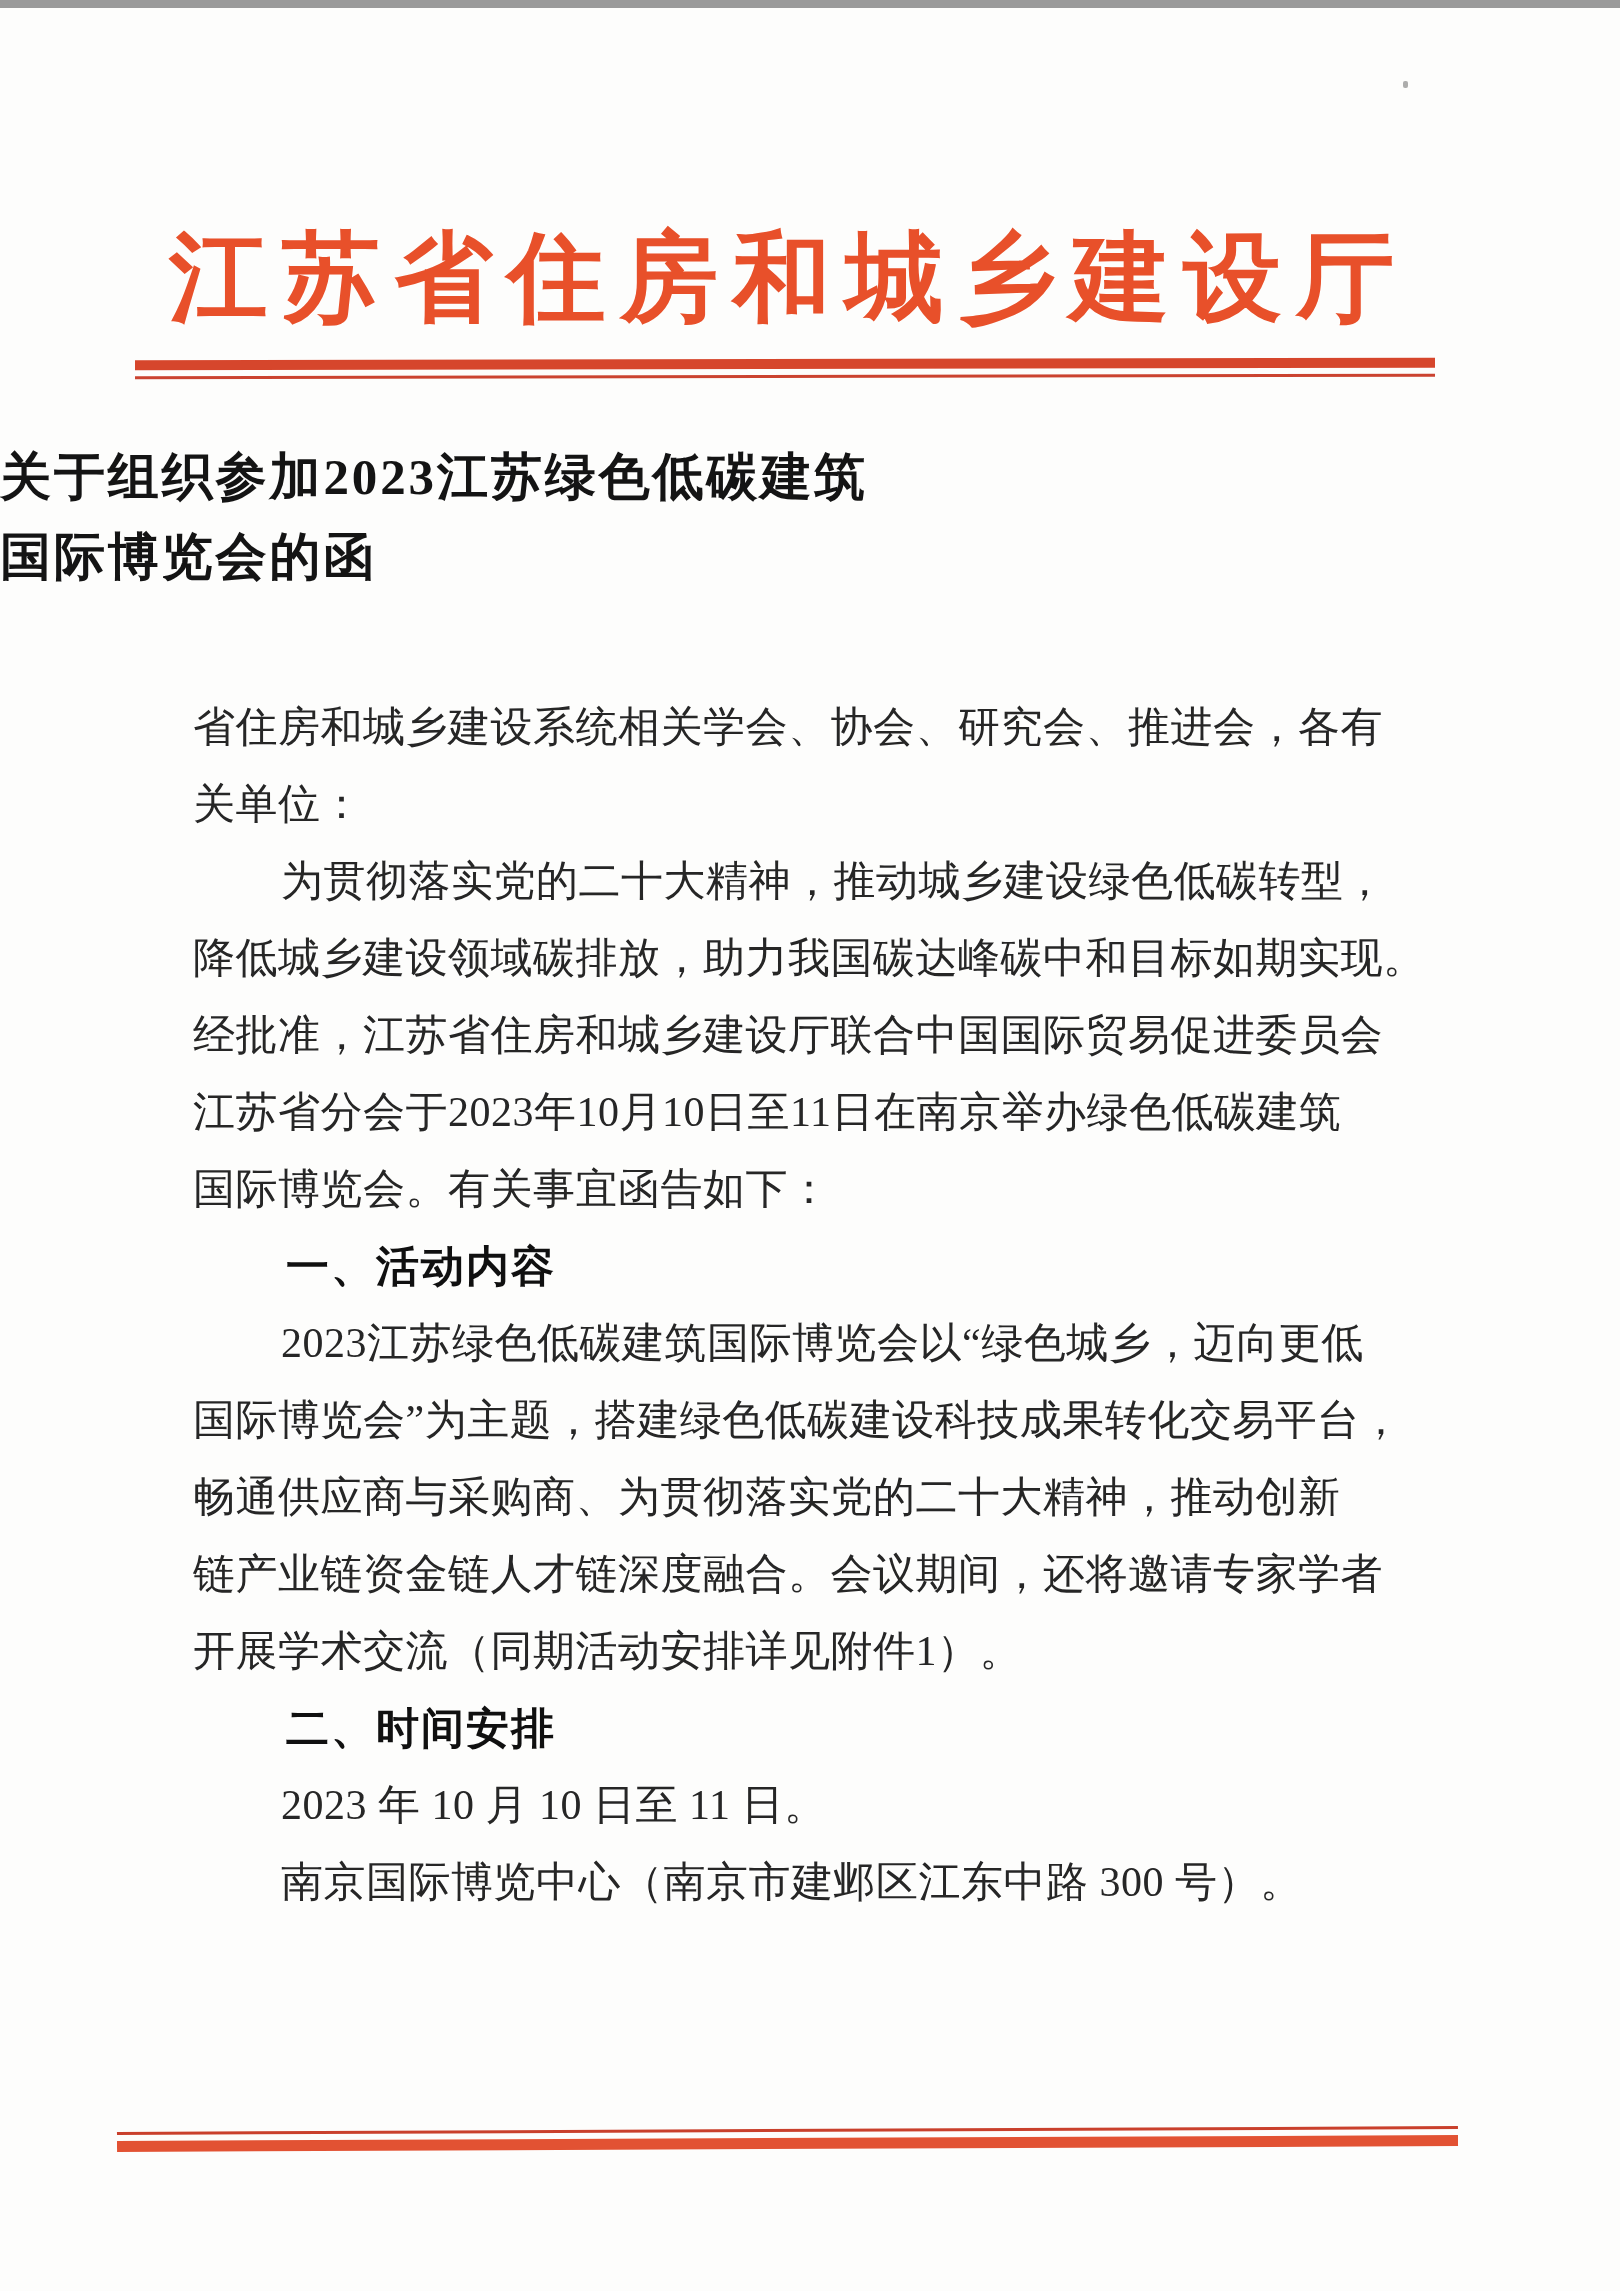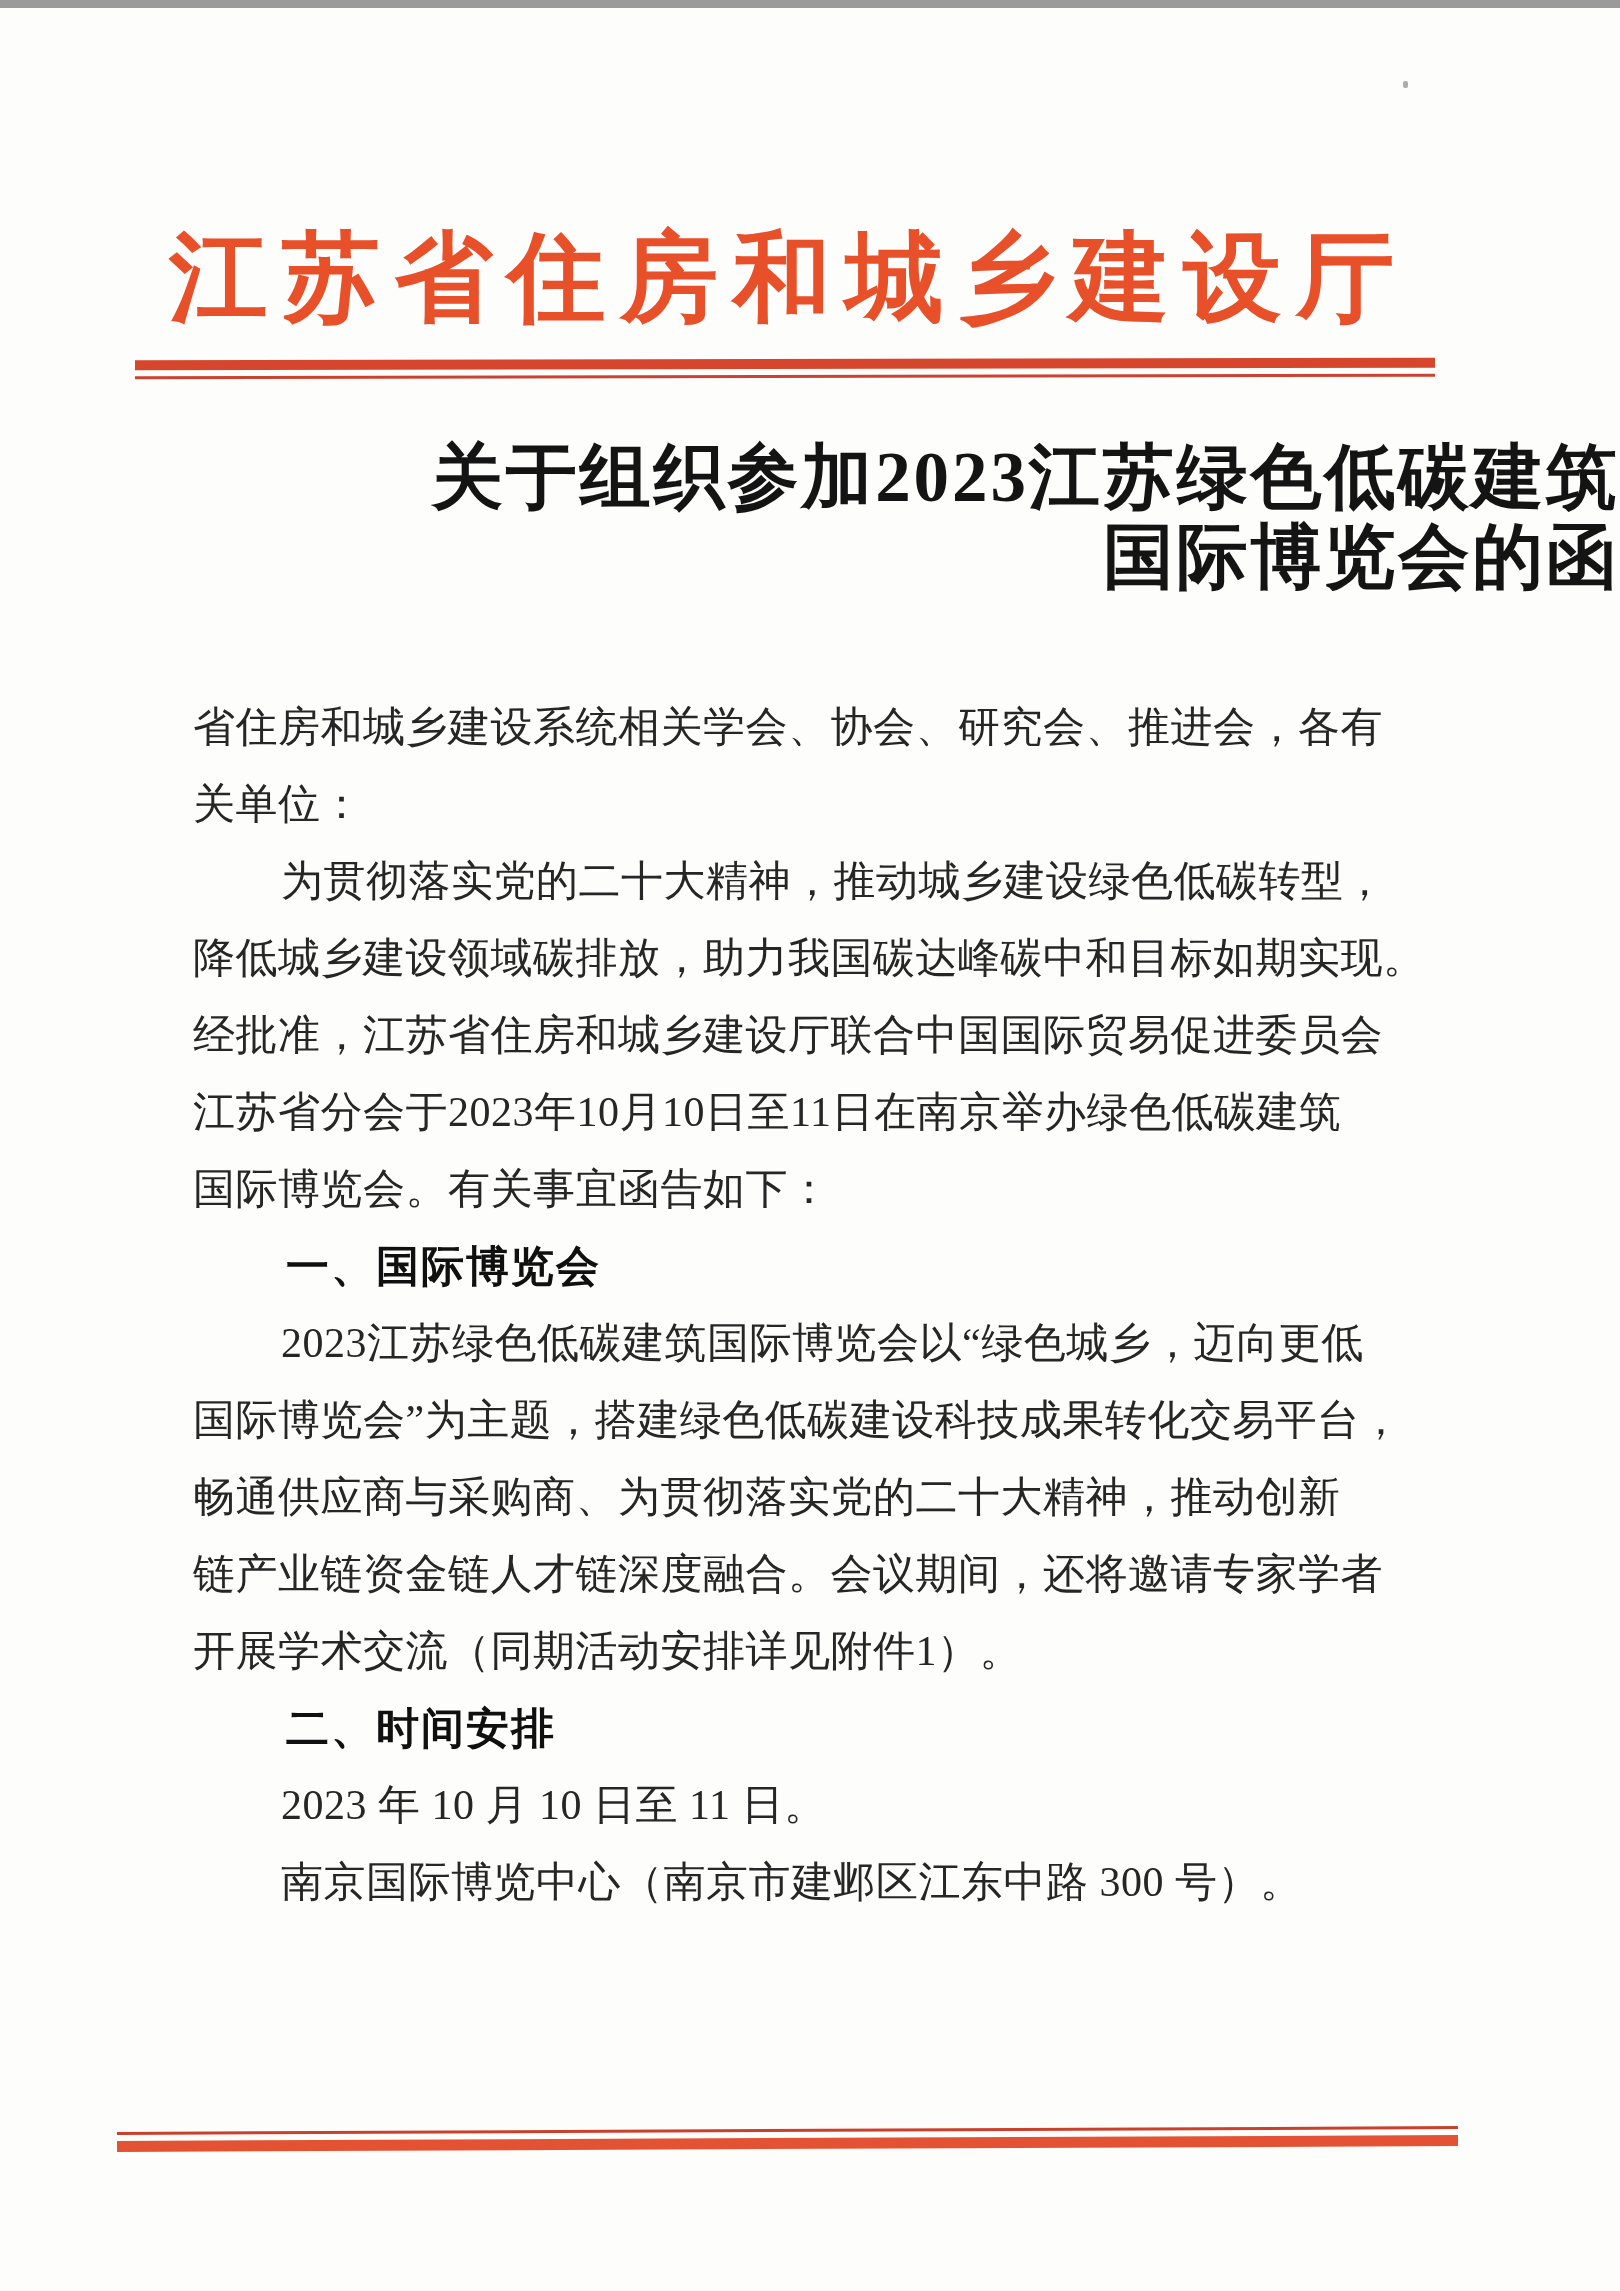--- a/index.html
+++ b/index.html
@@ -33,25 +33,25 @@
     height:18.6px;
     box-sizing:border-box;
     border-top:10.8px solid #d6462c;
     border-bottom:3.9px solid #cb4330;
     transform:rotate(-0.12deg);
   }
   
   .doc-title{
     position:absolute;
     left:0;top:429px;width:1620px;
-    text-align:right;
+    text-align:left;
     font-family:"Liberation Serif","DejaVu Serif",serif;
     font-weight:bold;
     color:#141414;
-    font-size:71px;
+    font-size:51px;
     line-height:80px;
     letter-spacing:2.9px;
   }
   
   .body-block{
     position:absolute;
     left:193px;top:681px;width:1264px;
   }
   .bline{
     height:77px;
@@ -105,21 +105,21 @@
   </div>
 
   <div class="body-block">
     <div class="bline">省住房和城乡建设系统相关学会、协会、研究会、推进会，各有</div>
     <div class="bline">关单位：</div>
     <div class="bline indent">为贯彻落实党的二十大精神，推动城乡建设绿色低碳转型，</div>
     <div class="bline">降低城乡建设领域碳排放，助力我国碳达峰碳中和目标如期实现。</div>
     <div class="bline">经批准，江苏省住房和城乡建设厅联合中国国际贸易促进委员会</div>
     <div class="bline">江苏省分会于2023年10月10日至11日在南京举办绿色低碳建筑</div>
     <div class="bline">国际博览会。有关事宜函告如下：</div>
-    <div class="bline heading">一、国际博览会</div>
+    <div class="bline heading">一、活动内容</div>
     <div class="bline indent">2023江苏绿色低碳建筑国际博览会以“绿色城乡，迈向更低</div>
     <div class="bline">国际博览会”为主题，搭建绿色低碳建设科技成果转化交易平台，</div>
     <div class="bline">畅通供应商与采购商、为贯彻落实党的二十大精神，推动创新</div>
     <div class="bline">链产业链资金链人才链深度融合。会议期间，还将邀请专家学者</div>
     <div class="bline">开展学术交流（同期活动安排详见附件1）。</div>
     <div class="bline heading">二、时间安排</div>
     <div class="bline indent">2023 年 10 月 10 日至 11 日。</div>
     <div class="bline indent">南京国际博览中心（南京市建邺区江东中路 300 号）。</div>
   </div>
 

